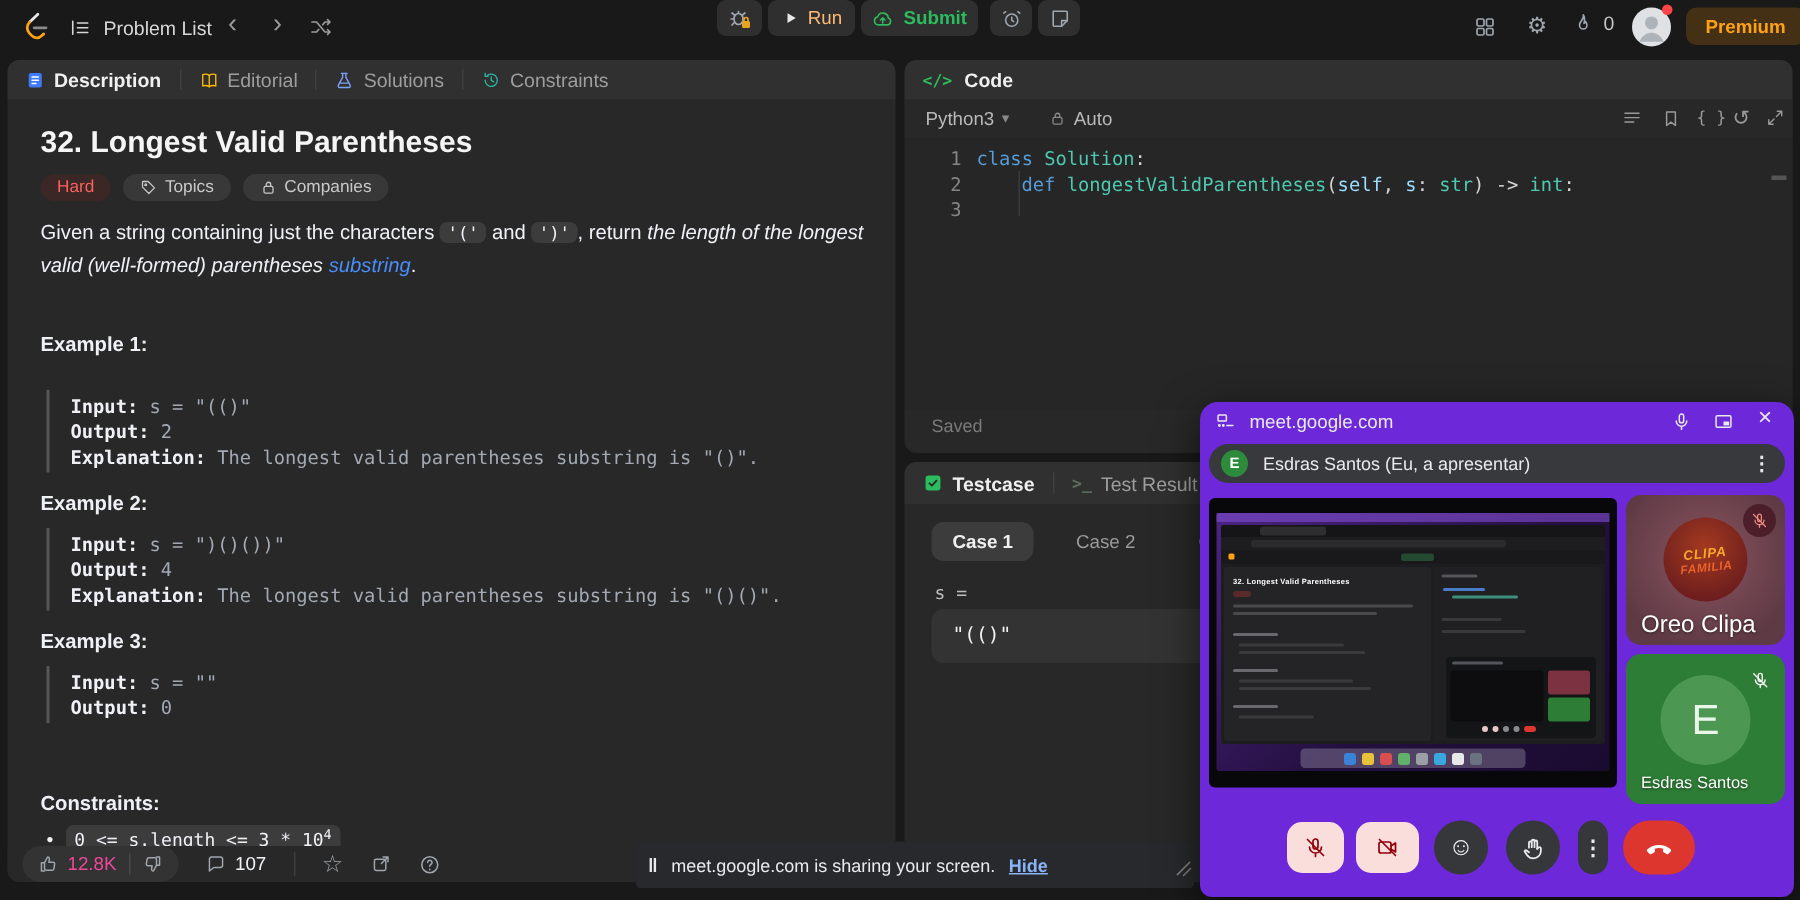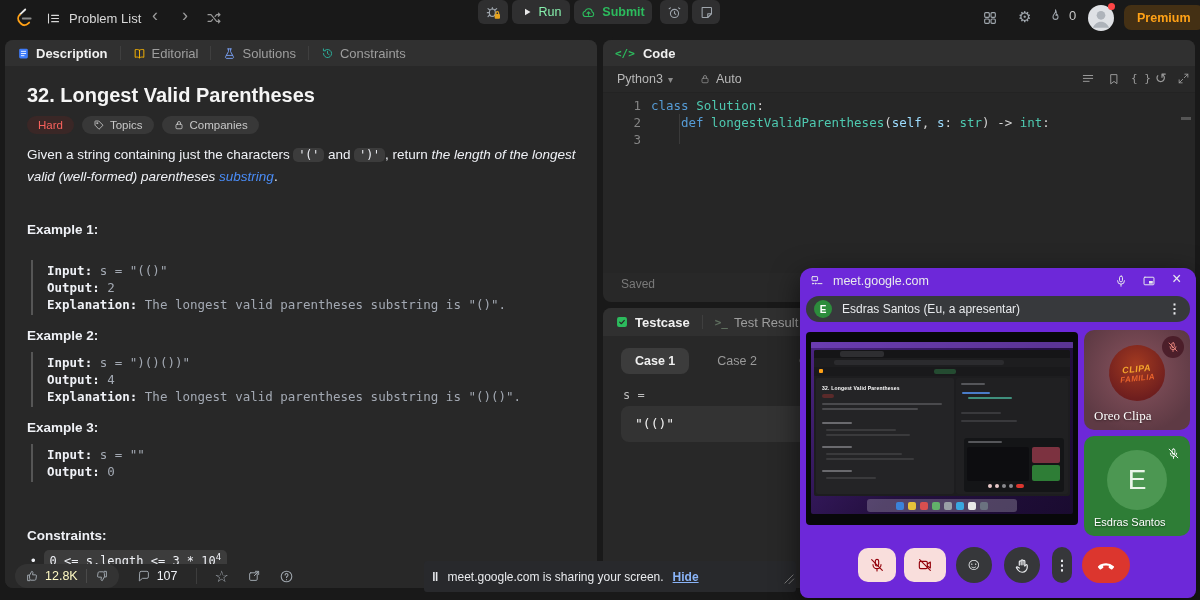--- a/index.html
+++ b/index.html
@@ -59,21 +59,21 @@
     </span>
 
     <span class="abs navbtn" style="left:478px;width:30px;color:#9fa6ad;">
       <svg class="s" width="16" height="16" viewBox="0 0 24 24">
         <ellipse cx="11" cy="13" rx="4.5" ry="5.5"></ellipse>
         <path d="M11 7.5V5.5M7 9L4.5 7M15 9l2.5-2M6.5 13H3.5M6.8 16.5L4.5 19"></path>
         <rect x="14.5" y="15" width="8" height="7" rx="1.5" style="fill:#e7a41f;stroke:none;"></rect>
         <path d="M16.5 15v-1.5a2 2 0 014 0V15" style="stroke:#e7a41f;"></path>
       </svg>
     </span>
-    <button class="abs navbtn" style="left:512px;width:58px;border:none;cursor:pointer;color:#86efac;">
+    <button class="abs navbtn" style="left:512px;width:58px;border:none;cursor:pointer;color:#fdba74;">
       <svg width="12" height="12" viewBox="0 0 24 24">
           <path d="M8 5.5l11 6.5-11 6.5z" fill="#e8e8e8"></path>
         </svg>
       <span style="font-size:12.5px;font-weight:500;">Run</span>
     </button>
     <button class="abs navbtn" style="left:574px;width:78px;border:none;cursor:pointer;color:#2cbb5d;">
       <svg class="s" width="15" height="15" viewBox="0 0 24 24">
           <path d="M7.5 18.5a4.3 4.3 0 01-.9-8.5 5.8 5.8 0 0111.3 1.2 3.8 3.8 0 01-.6 7.3H7.5z"></path>
           <path d="M12 16.5V11M9.6 13.3L12 11l2.4 2.3"></path>
         </svg>
@@ -204,21 +204,21 @@
       <span class="codechip" style="font-size:12px;padding:2px 6px;"><span>0 &lt;= s.length &lt;= 3 * 10</span><sup style="font-size:9px;">4</sup></span>
     </div>
 
     <div class="abs row" style="left:0;top:524px;width:592px;height:24px;background:#282828;padding-left:10px;gap:18px;">
       <span class="row" style="background:#333;border-radius:13px;height:24px;padding:0 10px;gap:8px;">
         <span class="footico">
           <svg class="s" width="14" height="14" viewBox="0 0 24 24">
               <path d="M8 10.5l3.5-6.5c1.3 0 2.3 1 2.1 2.3L13 10h4.8a1.8 1.8 0 011.8 2.1l-.9 5.4a2 2 0 01-2 1.7H10a2 2 0 01-2-2z"></path>
               <path d="M8 10.5H4.5V20H8"></path>
             </svg>
-          <span style="color:#fef9c3;">12.8K</span>
+          <span style="color:#ec4899;">12.8K</span>
         </span>
         <span style="width:1px;height:14px;background:#4a4a4a;"></span>
         <span class="footico">
           <svg class="s" width="14" height="14" viewBox="0 0 24 24" style="transform:rotate(180deg);">
               <path d="M8 10.5l3.5-6.5c1.3 0 2.3 1 2.1 2.3L13 10h4.8a1.8 1.8 0 011.8 2.1l-.9 5.4a2 2 0 01-2 1.7H10a2 2 0 01-2-2z"></path>
               <path d="M8 10.5H4.5V20H8"></path>
             </svg>
         </span>
       </span>
       <span class="footico">
@@ -428,21 +428,21 @@
       <span class="abs" style="left:78px;top:6px;width:22px;height:22px;border-radius:50%;background:rgba(70,25,36,.85);display:flex;align-items:center;justify-content:center;color:#f28b82;">
         <svg class="s" width="12" height="12" viewBox="0 0 24 24">
             <rect x="9.5" y="3.5" width="5" height="10" rx="2.5"></rect>
             <path d="M6 11.5a6 6 0 0012 0M12 17.5V21M4 4l16 16"></path>
           </svg>
       </span>
       <span class="abs" style="left:25px;top:15px;width:56px;height:56px;border-radius:50%;background:radial-gradient(circle at 50% 35%, #a33a20, #6e1e1e 75%);display:flex;flex-direction:column;align-items:center;justify-content:center;transform:rotate(-6deg);">
         <span style="font-size:9px;font-weight:800;font-style:italic;color:#f5a62c;letter-spacing:.5px;">CLIPA</span>
         <span style="font-size:8px;font-weight:800;font-style:italic;color:#e8622c;letter-spacing:.4px;">FAMILIA</span>
       </span>
-      <span class="abs" style="left:10px;top:78px;font-size:13px;color:#fff;text-shadow:0 1px 2px rgba(0,0,0,.5);font-family:Liberation Serif, serif;">Oreo Clipa</span>
+      <span class="abs" style="left:10px;top:78px;font-size:16px;color:#fff;text-shadow:0 1px 2px rgba(0,0,0,.5);">Oreo Clipa</span>
     </div>
 
     <div class="abs" style="left:284px;top:168px;width:106px;height:100px;border-radius:10px;background:#2e7d36;overflow:hidden;">
       <span class="abs" style="left:78px;top:6px;width:22px;height:22px;border-radius:50%;display:flex;align-items:center;justify-content:center;color:#fff;">
         <svg class="s" width="13" height="13" viewBox="0 0 24 24">
             <rect x="9.5" y="3.5" width="5" height="10" rx="2.5"></rect>
             <path d="M6 11.5a6 6 0 0012 0M12 17.5V21M4 4l16 16"></path>
           </svg>
       </span>
       <span class="abs" style="left:23px;top:14px;width:60px;height:60px;border-radius:50%;background:#4c9752;display:flex;align-items:center;justify-content:center;">

